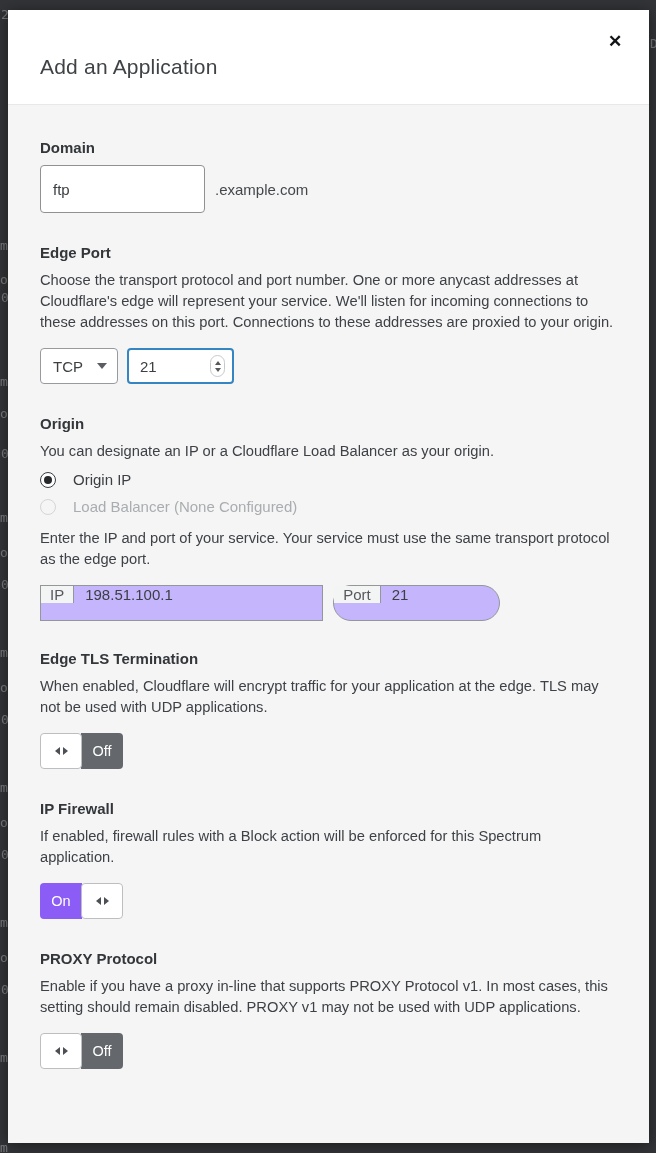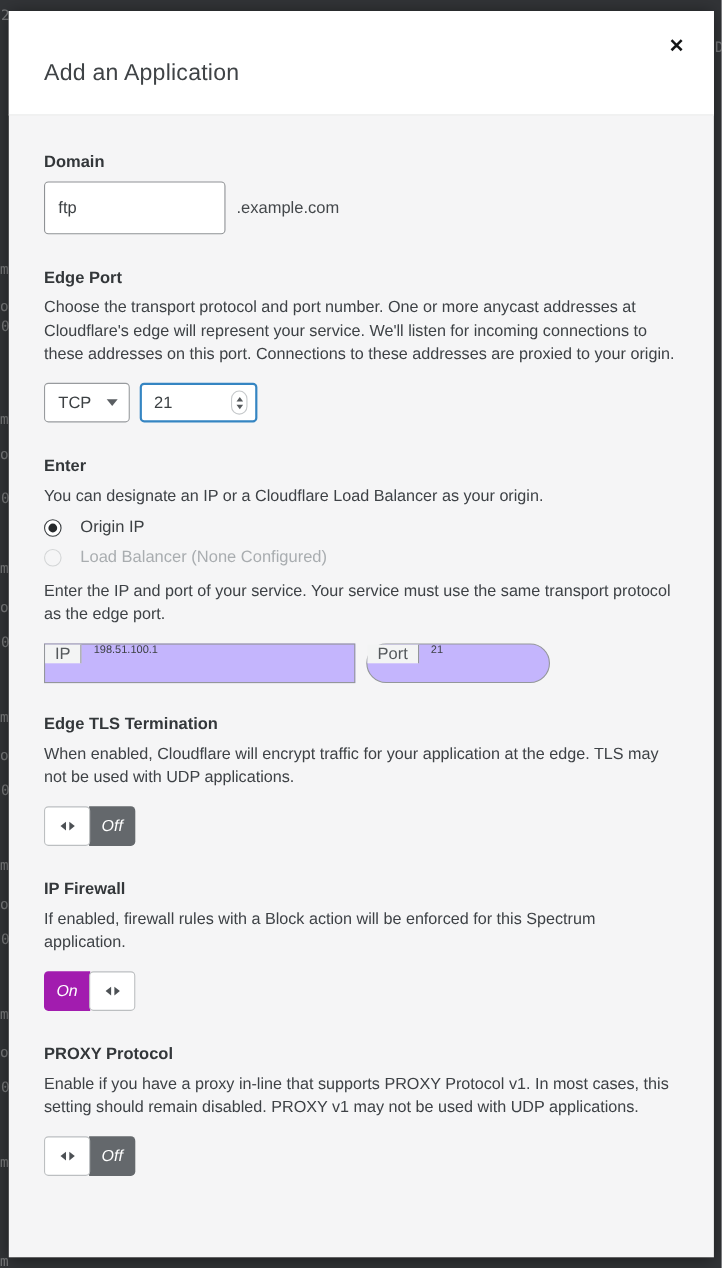--- a/index.html
+++ b/index.html
@@ -209,41 +209,40 @@
     align-items: center;
     padding: 0 9px;
     background: #f3f4f4;
     border-right: 1px solid #94979a;
     font-size: 15px;
     color: #55595c;
   }
   .prefix-group input {
     border: none; outline: none;
     font-family: "Liberation Sans", sans-serif;
-    font-size: 10px;
+    font-size: 15px;
     color: #3c4043;
     padding: 0 0 0 11px;
     background: transparent;
   }
   .ip-group input { width: 248px; }
   .port-group { margin-left: 10px; border-radius: 18px; }
   .port-group input { width: 118px; }
   
   .toggle {
     display: inline-flex;
     width: 84px; height: 36px;
     border-radius: 4px;
     cursor: pointer;
   }
   .toggle-half {
     width: 42px; height: 36px;
     display: flex;
     align-items: center;
     justify-content: center;
-    font-style: italic;
   }
   .toggle-knob {
     background: #fff;
     border: 1px solid #bcbfc1;
     border-radius: 4px;
     gap: 3px;
     z-index: 1;
   }
   .knob-arrow-left {
     width: 0; height: 0;
@@ -255,21 +254,21 @@
     width: 0; height: 0;
     border-top: 4px solid transparent;
     border-bottom: 4px solid transparent;
     border-left: 5px solid #4c5054;
   }
   .toggle-state {
     color: #fff;
     font-size: 14.5px;
   }
   .toggle-state.off-bg { background: #64686c; border-radius: 0 4px 4px 0; margin-left: -1px; }
-  .toggle-state.on-bg  { background: #a21caf; border-radius: 4px 0 0 4px; margin-right: -1px; }
+  .toggle-state.on-bg  { background: #8b5cf6; border-radius: 4px 0 0 4px; margin-right: -1px; }
   
   .modal-footer {
     display: flex;
     justify-content: flex-end;
     padding: 0 32px 0 0;
     margin-top: -22px;
   }
   .add-btn {
     background: #2d7cbd;
     color: #fff;
@@ -340,21 +339,21 @@
           <input type="text" value="21" style="">
           <span class="stepper">
             <span class="step-up"></span>
             <span class="step-down"></span>
           </span>
         </div>
       </div>
     </div>
 
     <div class="section" style="margin-bottom:29px;">
-      <div class="section-label">Enter</div>
+      <div class="section-label">Origin</div>
       <p class="section-desc" style="margin-bottom:9px;">You can designate an IP or a Cloudflare Load Balancer as your origin.</p>
 
       <div class="radio-row">
         <span class="radio-circle checked"></span>
         <span class="radio-label">Origin IP</span>
       </div>
       <div class="radio-row">
         <span class="radio-circle disabled"></span>
         <span class="radio-label disabled">Load Balancer (None Configured)</span>
       </div>

